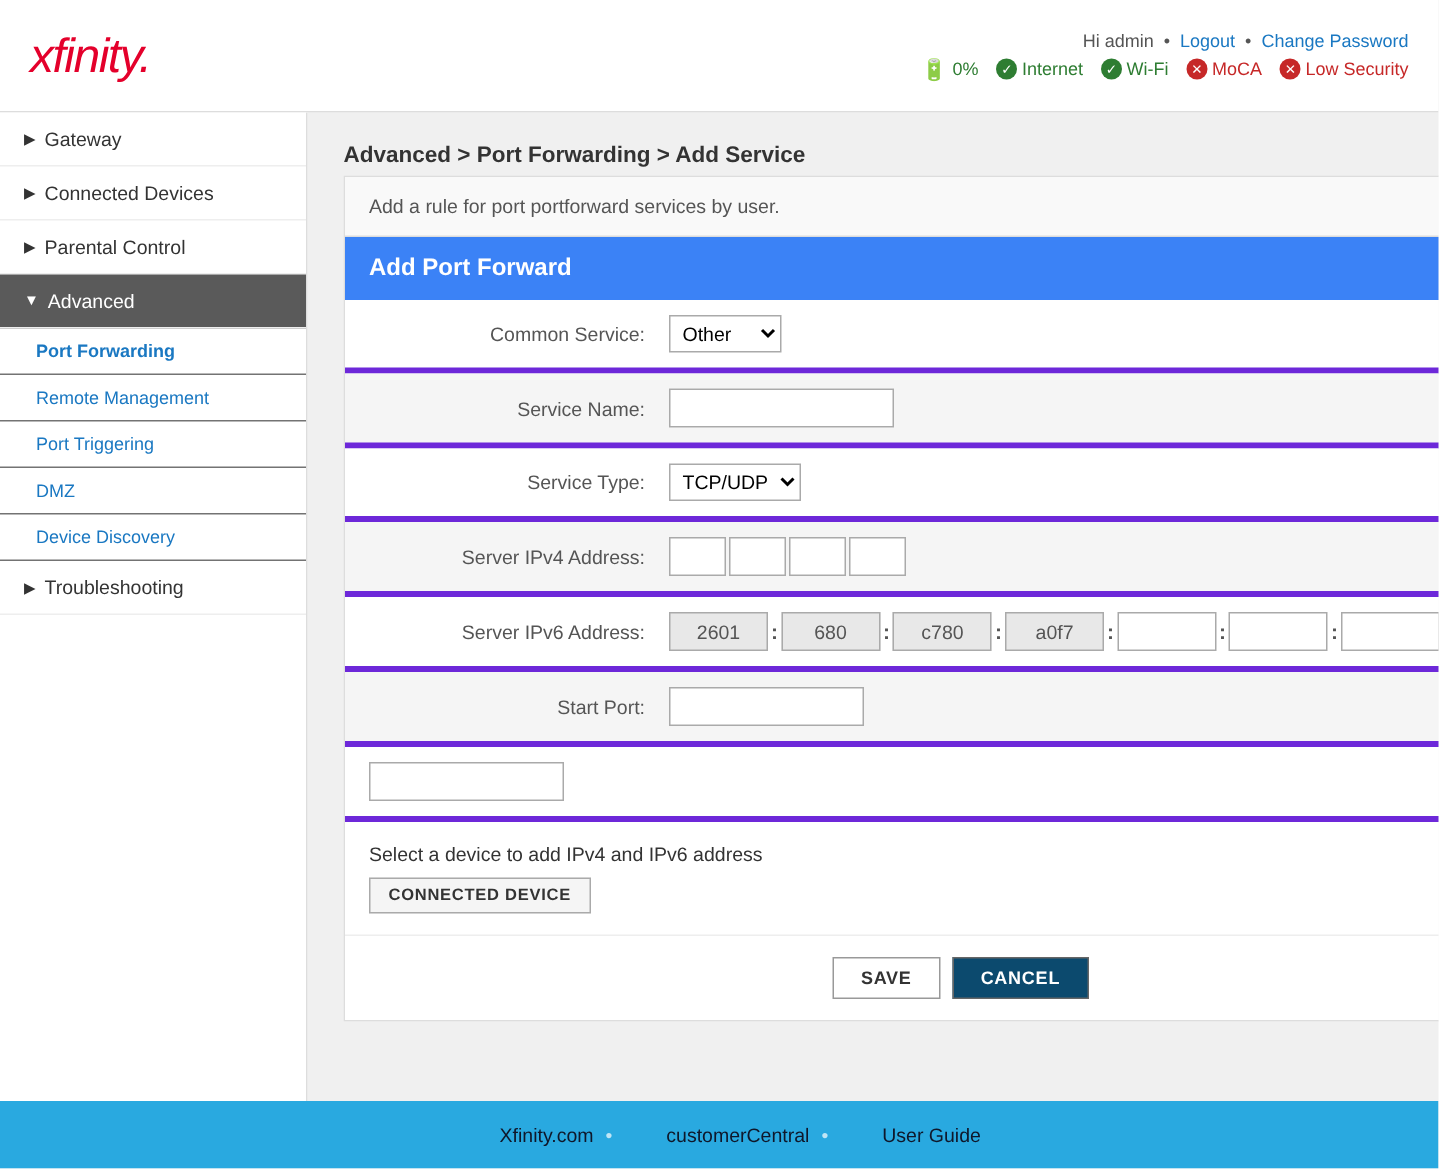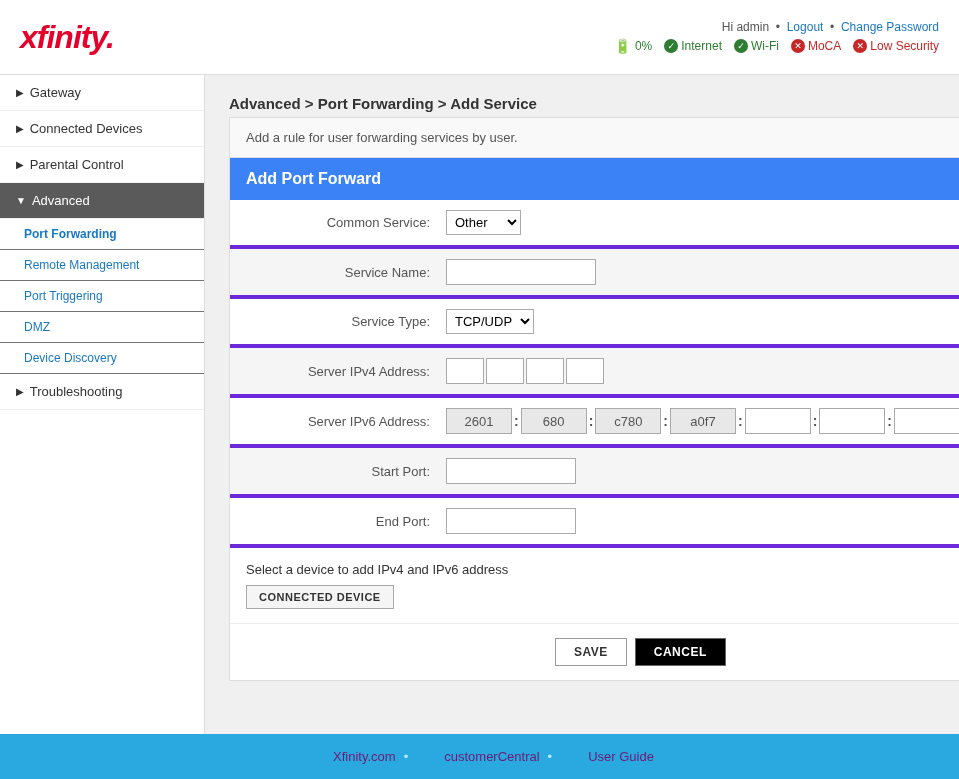--- a/index.html
+++ b/index.html
@@ -1,20 +1,20 @@
 <!DOCTYPE html>
 <html><head>
   <meta charset="utf-8">
   <style>
     * { box-sizing: border-box; margin: 0; padding: 0; }
     body { font-family: Arial, sans-serif; font-size: 13px; background: #f0f0f0; color: #333; min-width: 959px; }
 
     
     .header { background: #fff; border-bottom: 1px solid #ddd; padding: 8px 20px; display: flex; align-items: center; justify-content: space-between; height: 75px; }
-    .logo { color: #e4002b; font-size: 32px; font-weight: bold; font-style: italic; letter-spacing: -1px; }
+    .logo { color: #e4002b; font-size: 32px; font-weight: normal; font-style: italic; letter-spacing: -1px; }
     .header-right { text-align: right; }
     .header-top { font-size: 12px; color: #555; margin-bottom: 4px; }
     .header-top a { color: #1a78c2; text-decoration: none; }
     .header-status { display: flex; align-items: center; gap: 12px; font-size: 12px; justify-content: flex-end; }
     .status-item { display: flex; align-items: center; gap: 3px; }
     .status-ok { color: #2e7d32; }
     .status-err { color: #c62828; }
     .status-circle-green { width: 14px; height: 14px; background: #2e7d32; border-radius: 50%; display: inline-flex; align-items: center; justify-content: center; color: white; font-size: 9px; }
     .status-circle-red { width: 14px; height: 14px; background: #c62828; border-radius: 50%; display: inline-flex; align-items: center; justify-content: center; color: white; font-size: 9px; }
 
@@ -65,25 +65,25 @@
     
     .port-input { width: 130px; height: 26px; border: 1px solid #aaa; padding: 2px 6px; font-size: 13px; }
 
     
     .form-actions-top { padding: 14px 16px; background: #fff; border-bottom: 1px solid #eee; }
     .form-actions-top p { font-size: 13px; color: #333; margin-bottom: 8px; }
     .connected-device-btn { padding: 5px 12px; border: 1px solid #aaa; background: #f5f5f5; font-size: 11px; font-weight: bold; cursor: pointer; color: #333; letter-spacing: 0.5px; }
 
     .form-buttons { padding: 14px 16px; display: flex; align-items: center; justify-content: center; gap: 8px; background: #fff; }
     .btn-save { padding: 6px 18px; background: #fff; border: 1px solid #999; font-size: 12px; font-weight: bold; color: #333; cursor: pointer; letter-spacing: 0.5px; }
-    .btn-cancel { padding: 6px 18px; background: #000000; border: 1px solid #666; font-size: 12px; font-weight: bold; color: #fff; cursor: pointer; letter-spacing: 0.5px; }
+    .btn-cancel { padding: 6px 18px; background: #0c4a6e; border: 1px solid #666; font-size: 12px; font-weight: bold; color: #fff; cursor: pointer; letter-spacing: 0.5px; }
 
     
     .footer { background: #29a9e0; color: #fff; text-align: center; padding: 12px; font-size: 13px; height: 45px; display: flex; align-items: center; justify-content: center; gap: 8px; }
-    .footer a { color: #701a75; text-decoration: none; margin-left: 28px; }
+    .footer a { color: #0f172a; text-decoration: none; margin-left: 28px; }
     .footer-sep { opacity: 0.7; }
   </style>
 </head>
 <body>
 
 <div class="header">
   <div class="logo">xfinity.</div>
   <div class="header-right">
     <div class="header-top">
       <span>Hi admin</span>
@@ -155,21 +155,21 @@
       <span class="arrow">▶</span>
       <span>Troubleshooting</span>
     </div>
   </div>
 
   <div class="main">
     <div class="page-title">Advanced &gt; Port Forwarding &gt; Add Service</div>
 
     <div class="card">
       <div class="card-info">
-        <span class="card-info-text">Add a rule for user forwarding services by user.</span>
+        <span class="card-info-text">Add a rule for port portforward services by user.</span>
         <a class="more-link">more</a>
       </div>
 
       <div class="form-header">
         <span>Add Port Forward</span>
         <span class="form-header-watermark">portforward</span>
       </div>
 
       <div class="form-row">
         <div class="form-label">Common Service:</div>
@@ -240,21 +240,20 @@
       </div>
 
       <div class="form-row">
         <div class="form-label">Start Port:</div>
         <div class="form-control">
           <input type="text" class="port-input" style="">
         </div>
       </div>
 
       <div class="form-row">
-        <div class="form-label">End Port:</div>
         <div class="form-control">
           <input type="text" class="port-input" style="">
         </div>
       </div>
 
       <div class="form-actions-top">
         <p>Select a device to add IPv4 and IPv6 address</p>
         <button class="connected-device-btn">CONNECTED DEVICE</button>
       </div>
 

